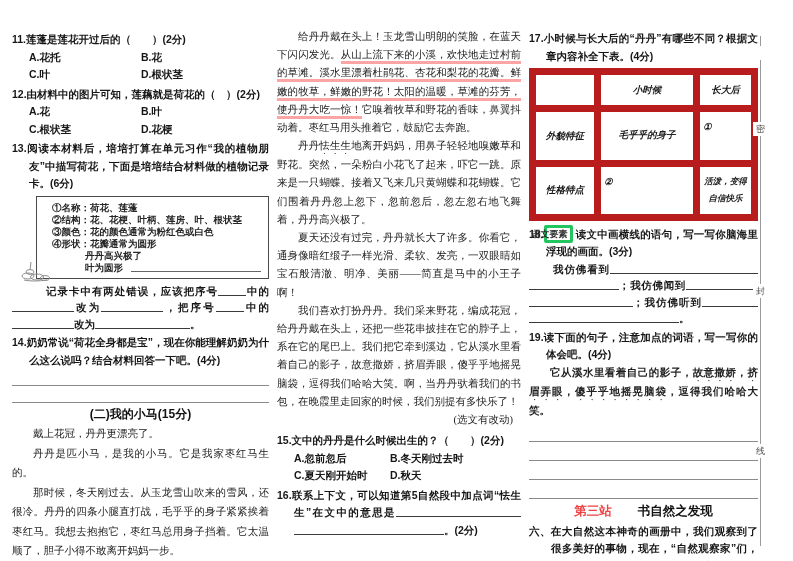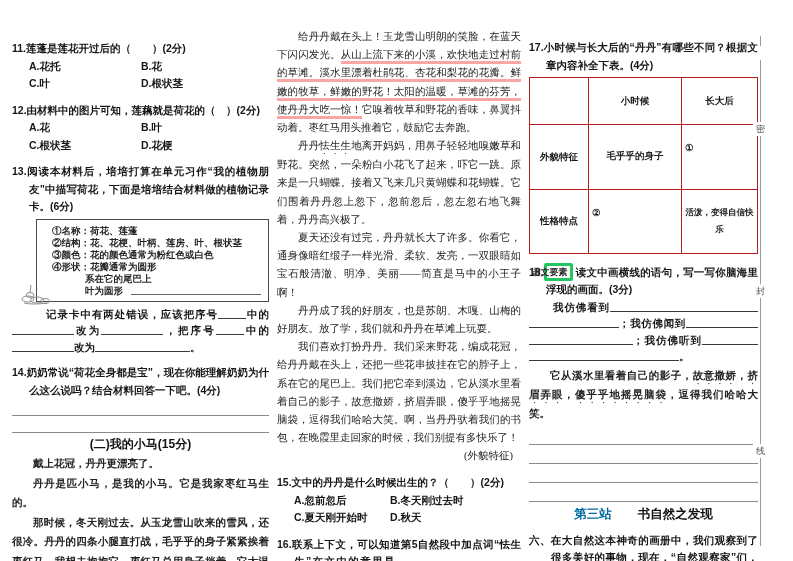--- a/index.html
+++ b/index.html
@@ -8,30 +8,30 @@
     font-family:"Liberation Sans",sans-serif;color:#1b1b1b;
     -webkit-font-smoothing:antialiased;
   }
   .col{position:absolute;}
   .col1{left:12px;top:31px;width:257px;}
   .col2{left:277px;top:28px;width:244px;}
   .col3{left:529px;top:30px;width:229px;}
 
   
   .q{font-size:10.5px;line-height:17.5px;font-weight:600;color:#161616;margin-bottom:2px;}
-  .hang{padding-left:17px;text-indent:-17px;text-align:justify;margin-top:9px;}
+  .hang{padding-left:17px;text-indent:-17px;text-align:justify;}
   .optrow{padding-left:17px;}
   .opt1{display:inline-block;width:112px;}
   .col2 .opt1{display:inline-block;width:96px;}
 
   
   .serif{font-family:"Liberation Serif",serif;font-weight:400;color:#222;}
   .pp{font-family:"Liberation Serif",serif;font-size:10.5px;line-height:18.2px;
       text-indent:2em;text-align:justify;color:#222;}
-  .col1 .pp{line-height:19.5px;font-weight:bold;}
+  .col1 .pp{line-height:19.5px;}
   .ptitle{font-size:12px;font-weight:700;text-align:center;line-height:18px;margin:2px 0 1px;color:#111;}
 
   .ulspan{border-bottom:3px solid #fca5a5;padding-bottom:1px;}
   .dots{
     -webkit-text-emphasis:filled dot #222;-webkit-text-emphasis-position:under right;
     text-emphasis:filled dot #222;text-emphasis-position:under right;
   }
   .note{text-align:right;padding-right:8px;font-size:10.5px;line-height:18px;}
 
   
@@ -46,35 +46,35 @@
   .card .sub{padding-left:33px;}
   .card .lastrow{display:flex;align-items:flex-end;}
   .card .growbl{flex:1;border-bottom:1px solid #666;margin:0 2px 2px 8px;height:8px;}
   .plant{position:absolute;left:-16px;bottom:-7px;}
 
   .fill{font-size:10.5px;line-height:16.5px;font-weight:600;text-indent:34px;text-align:justify;margin-bottom:2px;}
   .fill .bl{text-indent:0;}
 
   
   .tbl{border-collapse:collapse;width:100%;margin:3px 0 4px;table-layout:fixed;}
-  .tbl td{border:1px solid #b91c1c;font-size:9.5px;padding:14px 3px;text-align:center;vertical-align:middle;}
+  .tbl td{border:7px solid #b91c1c;font-size:9.5px;padding:6px 3px;text-align:center;vertical-align:middle;font-style:italic;}
   .tbl .c0{width:52px;font-weight:600;}
   .tbl .c1{width:86px;}
   .tbl .hr td{height:14px;font-weight:600;}
   .tbl .r1 td{height:36px;}
   .tbl .r2 td{height:20px;}
   .tbl .kc{font-family:"Liberation Serif",serif;color:#222;}
   .tbl .tl{text-align:left;vertical-align:top;}
   .tbl .small{font-size:8.5px;}
 
   .badge{display:inline-block;border:3px solid #22c55e;border-radius:2px;font-size:9px;
          padding:0 2px;margin-right:3px;vertical-align:1px;color:#2b2b2b;font-weight:600;line-height:12px;}
 
   .station{text-align:center;font-size:12.5px;font-weight:700;margin:4px 0 3px;color:#111;}
-  .station .tag{color:#0369a1;margin-right:26px;}
+  .station .tag{color:#ef4444;margin-right:26px;}
 
   .q19sent{font-family:"Liberation Serif",serif;font-size:10.5px;line-height:18px;
            text-indent:2em;text-align:justify;color:#222;margin-bottom:3px;}
 
   
   .bindline{position:absolute;left:760px;width:1px;background:#9a9a9a;}
   .bindchar{position:absolute;left:753px;width:15px;text-align:center;font-size:9px;color:#4c4c4c;
             background:#fff;padding:2px 0;z-index:2;line-height:10px;}
   .anslines .ln3{margin-top:0;}
 </style>
@@ -96,21 +96,21 @@
   </div>
 
   <div class="q">
     <div class="hang"><span>13.</span><span>阅读本材料后，培培打算在单元习作“我的植物朋友”中描写荷花，下面是培培结合材料做的植物记录卡。(6分)</span></div>
 
     <div class="card">
       <div class="cl">①名称：荷花、莲蓬</div>
       <div class="cl">②结构：花、花梗、叶柄、莲房、叶、根状茎</div>
       <div class="cl">③颜色：花的颜色通常为粉红色或白色</div>
       <div class="cl">④形状：花瓣通常为圆形</div>
-      <div class="cl sub">系在它的尾巴上</div>
+      <div class="cl sub">丹丹高兴极了</div>
       <div class="cl sub lastrow">
           <span>叶为圆形</span>
           <span class="growbl"></span>
         </div>
       <span class="plant">
         <svg width="30" height="22" viewBox="0 0 30 22">
             <g fill="none" stroke="#8d8d8d" stroke-width="1">
           <path d="M10 2 L9 10"></path>
               <ellipse cx="9" cy="12" rx="4" ry="2.4"></ellipse>
           <ellipse cx="7" cy="16" rx="6" ry="3"></ellipse>
@@ -134,23 +134,22 @@
   <div class="ptitle">(二)我的小马(15分)</div>
   <div class="pp">戴上花冠，丹丹更漂亮了。</div>
   <div class="pp">丹丹是匹小马，是我的小马。它是我家枣红马生的。</div>
   <div class="pp">那时候，冬天刚过去。从玉龙雪山吹来的雪风，还很冷。丹丹的四条小腿直打战，毛乎乎的身子紧紧挨着枣红马。我想去抱抱它，枣红马总用身子挡着。它太温顺了，胆子小得不敢离开妈妈一步。</div>
 </div>
 
 <div class="col col2">
   <div class="pp"><span>给丹丹戴在头上！玉龙雪山明朗的笑脸，在蓝天下闪闪发光。</span><span class="ulspan">从山上流下来的小溪，欢快地走过村前的草滩。溪水里漂着杜鹃花、杏花和梨花的花瓣。鲜嫩的牧草，鲜嫩的野花！太阳的温暖，草滩的芬芳，使丹丹大吃一惊！</span><span>它嗅着牧草和野花的香味，鼻翼抖动着。枣红马用头推着它，鼓励它去奔跑。</span></div>
   <div class="pp"><span>丹丹</span><span class="dots">怯生生</span><span>地离开妈妈，用鼻子轻轻地嗅嫩草和野花。突然，一朵粉白小花飞了起来，吓它一跳。原来是一只蝴蝶。接着又飞来几只黄蝴蝶和花蝴蝶。它们围着丹丹忽上忽下，忽前忽后，忽左忽右地飞舞着，丹丹高兴极了。</span></div>
   <div class="pp">夏天还没有过完，丹丹就长大了许多。你看它，通身像暗红缎子一样光滑、柔软、发亮，一双眼睛如宝石般清澈、明净、美丽——简直是马中的小王子啊！</div>
-  <div class="pp">丹丹成了我的好朋友，也是苏朗、木嘎、山梅的好朋友。放了学，我们就和丹丹在草滩上玩耍。</div>
   <div class="pp">我们喜欢打扮丹丹。我们采来野花，编成花冠，给丹丹戴在头上，还把一些花串披挂在它的脖子上，系在它的尾巴上。我们把它牵到溪边，它从溪水里看着自己的影子，故意撒娇，挤眉弄眼，傻乎乎地摇晃脑袋，逗得我们哈哈大笑。啊，当丹丹驮着我们的书包，在晚霞里走回家的时候，我们别提有多快乐了！</div>
-  <div class="note serif">(外貌特征)</div>
+  <div class="note serif">(选文有改动)</div>
 
   <div class="q" style="margin-top:3px;">
     <div class="hang"><span>15.</span><span>文中的丹丹是什么时候出生的？（　　）(2分)</span></div>
     <div class="optrow"><span class="opt1">A.忽前忽后</span><span>B.冬天刚过去时</span></div>
     <div class="optrow"><span class="opt1">C.夏天刚开始时</span><span>D.秋天</span></div>
   </div>
 
   <div class="q">
     <div class="hang"><span>16.</span><span>联系上下文，可以知道第5自然段中加点词“怯生生”在文中的意思是</span><span class="bl" style="width:125px"></span><span class="bl" style="width:150px"></span><span>。(2分)</span></div>
   </div>
@@ -180,20 +179,21 @@
     </tbody>
       </table>
   </div>
 
   <div class="q">
     <div class="hang"><span>18.</span><span class="badge">语文要素</span><span>读文中画横线的语句，写一写你脑海里浮现的画面。(3分)</span></div>
     <div class="fill" style="text-indent:24px"><span>我仿佛看到</span><span class="bl" style="width:148px"></span><span class="bl" style="width:90px"></span><span>；我仿佛闻到</span><span class="bl" style="width:72px"></span><span class="bl" style="width:104px"></span><span>；我仿佛听到</span><span class="bl" style="width:56px"></span><span class="bl" style="width:150px"></span><span>。</span></div>
   </div>
 
   <div class="q">
+    <div class="hang"><span>19.</span><span>读下面的句子，注意加点的词语，写一写你的体会吧。(4分)</span></div>
     <div class="q19sent"><span>它从溪水里看着自己的影子，</span><span class="dots">故意撒娇</span><span>，</span><span class="dots">挤眉弄眼</span><span>，</span><span class="dots">傻乎乎地摇晃脑袋</span><span>，逗得我们哈哈大笑。</span></div>
     <div class="anslines">
       <div class="ln3"></div>
       <div class="ln3"></div>
       <div class="ln3"></div>
       <div class="ln3"></div>
     </div>
   </div>
 
   <div class="station"><span class="tag">第三站</span><span>书自然之发现</span></div>

